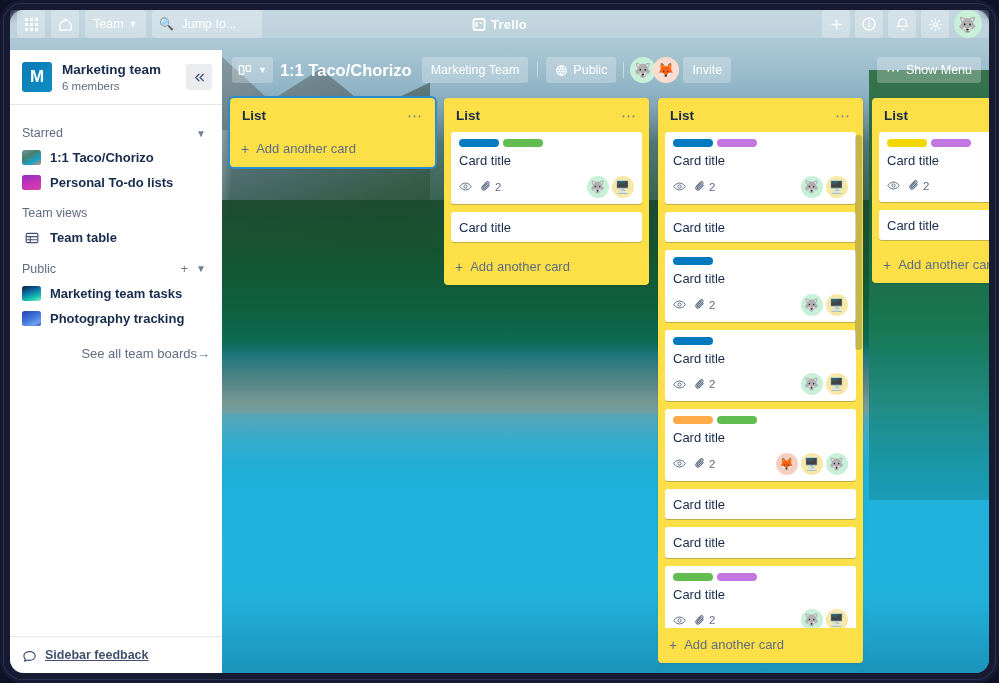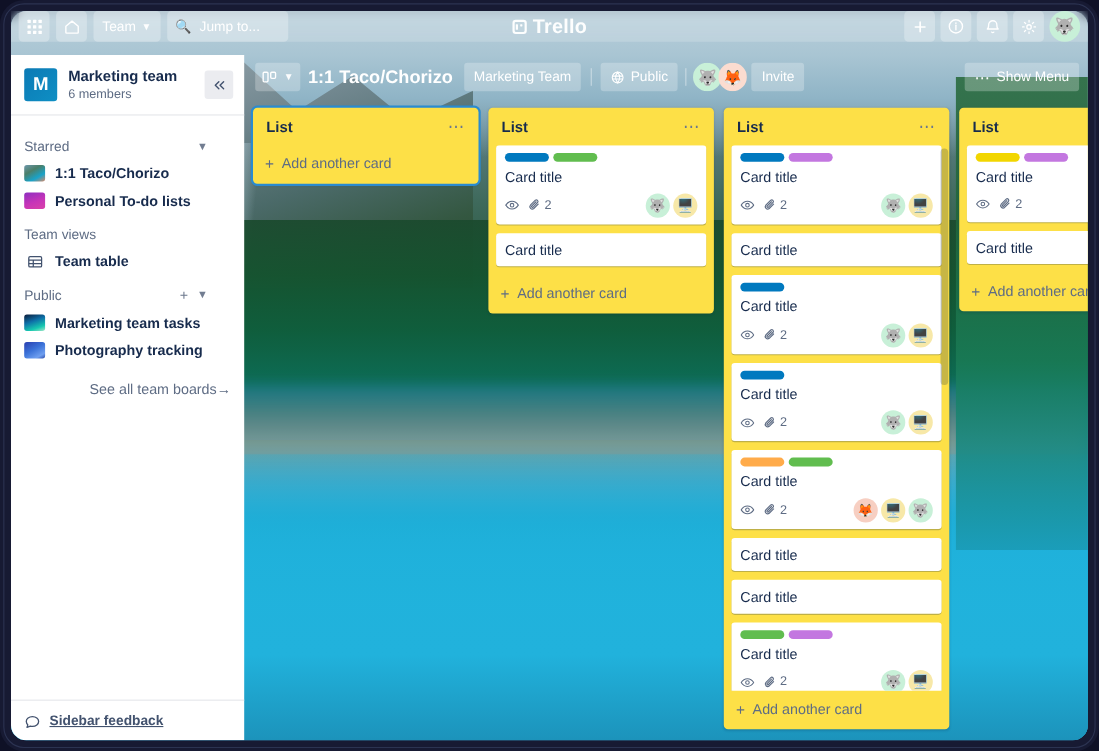--- a/index.html
+++ b/index.html
@@ -113,21 +113,21 @@
     background: rgba(255,255,255,0.28);
     border-radius: 4px;
     display: flex; align-items: center;
     padding: 0 8px; color: #fff; font-size: 12.5px;
     cursor: text;
   }
   #search-box .mag { margin-right: 7px; font-size: 12px; }
   #brand {
     position: absolute; left: 50%; transform: translateX(-50%);
     display: flex; align-items: center; gap: 6px;
-    color: #fff; font-weight: bold; font-size: 18px;
+    color: #fff; font-weight: bold; font-size: 13px;
     letter-spacing: .2px;
     opacity: .97;
   }
   #brand .logo {
     width: 13px; height: 13px; border: 2px solid #fff; border-radius: 3px;
     display: flex; gap: 1.5px; padding: 2px 1.5px;
   }
   #brand .logo b { display: block; background: #fff; width: 3px; border-radius: .5px; }
   #brand .logo b.short { height: 50%; }
   #nav-right { margin-left: auto; display: flex; align-items: center; }
@@ -169,21 +169,21 @@
   #team-members { font-size: 11.5px; color: #5e6c84; margin-top: 1px; }
   #collapse-btn {
     width: 26px; height: 26px; border-radius: 3px;
     background: #ebecf0; color: #42526e;
     display: flex; align-items: center; justify-content: center;
     font-size: 13px; cursor: pointer; flex: none;
   }
   #sidebar-scroll { flex: 1; overflow: hidden; padding: 10px 0 0 0; }
   .sec-head {
     display: flex; align-items: center;
-    padding: 5px 29px 5px 12px;
+    padding: 5px 12px 5px 12px;
     color: #5e6c84; font-size: 12.5px; font-weight: normal;
     margin-top: 6px;
   }
   .sec-head .t { flex: 1; }
   .sec-head .act { color: #6b778c; font-size: 13px; padding: 0 4px; cursor: pointer; }
   .sec-head .act.chev { font-size: 10px; }
   .side-item {
     display: flex; align-items: center; gap: 9px;
     padding: 5px 12px; cursor: pointer;
     color: #172b4d; font-size: 13px; font-weight: bold;

